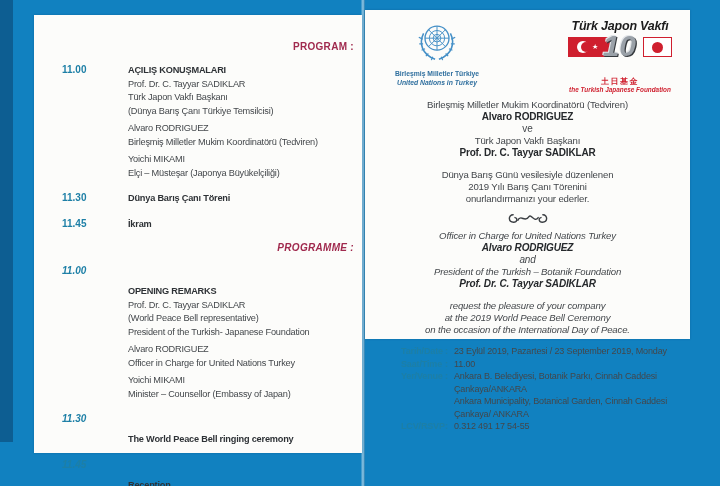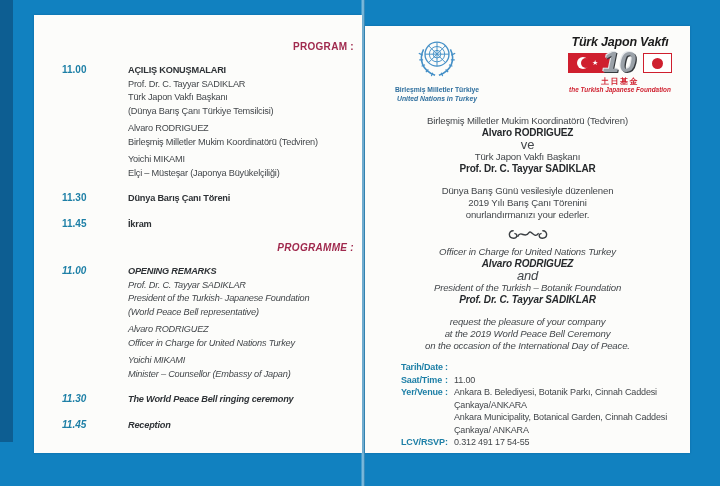--- a/index.html
+++ b/index.html
@@ -7,59 +7,59 @@
     width:720px;height:486px;position:relative;overflow:hidden;
     background:#1181c0;
     font-family:"Liberation Sans","DejaVu Sans",sans-serif;
     -webkit-font-smoothing:antialiased;
   }
   .dark-strip{position:absolute;left:0;top:0;width:13px;height:442px;background:#0d5e92;}
   .crease{position:absolute;left:361px;top:0;width:4px;height:486px;
     background:linear-gradient(to right,rgba(255,255,255,.10),rgba(255,255,255,.55),rgba(60,70,80,.18));}
   .panel{position:absolute;background:#fcfcfa;box-shadow:0 0 2px rgba(0,40,70,.25);}
   .panel.left{left:34px;top:15px;width:328px;height:438px;}
-  .panel.right{left:365px;top:26px;width:325px;height:427px;}
+  .panel.right{left:365px;top:10px;width:325px;height:329px;}
 
   
   .lp{padding:26px 8px 0 28px;color:#43474b;}
   .prog-head{font-size:10px;font-weight:bold;color:#a02a4e;letter-spacing:.3px;text-align:right;}
   .prog-head.en{font-style:italic;margin-top:11px;}
   .prow{display:flex;margin-top:12px;}
   .ptime{width:66px;flex:none;font-size:10px;font-weight:bold;color:#1d7fa6;}
   .ptime.en{font-style:italic;}
   .plines{font-size:9.2px;line-height:13.5px;letter-spacing:-.2px;white-space:nowrap;}
   .plines .b{font-weight:bold;color:#2e3236;}
   .plines .grp{margin-top:4px;}
-  .plines.en{font-style:italic;}
+  .plines.en{margin-top:20px;}
 
   
   .rp{text-align:center;color:#43474b;}
   .logos{display:flex;justify-content:space-between;align-items:flex-start;
     padding:9px 12px 0 24px;height:76px;}
   .un-block{width:96px;text-align:center;}
   .un-cap{font-size:6.8px;font-weight:bold;color:#2f6f9e;line-height:8px;margin-top:1px;}
   .un-cap.it{font-style:italic;}
   .tjv-block{width:116px;text-align:center;position:relative;}
   .tjv-title{font-size:12.5px;font-weight:bold;font-style:italic;color:#1c1c1c;letter-spacing:-.2px;}
   .tjv-bar{position:relative;width:104px;height:25px;margin:2px auto 0;}
   .flag-tr{position:absolute;left:0;top:2px;width:46px;height:20px;background:#cf1f2e;}
   .crescent{position:absolute;left:9px;top:4px;width:12px;height:12px;border-radius:50%;background:#fff;}
   .crescent::after{content:"";position:absolute;left:3.5px;top:.8px;width:10px;height:10px;border-radius:50%;background:#cf1f2e;}
   .flag-star{position:absolute;left:24px;top:6px;color:#fff;font-size:7px;line-height:8px;}
   .flag-jp{position:absolute;right:0;top:2px;width:29px;height:20px;background:#fff;border:1px solid #cf1f2e;box-sizing:border-box;}
   .jp-sun{position:absolute;left:8px;top:4px;width:11px;height:11px;border-radius:50%;background:#cf1f2e;}
   .tjv-ten{position:absolute;left:50%;top:-6px;transform:translateX(-52%);z-index:2;
     font-size:30px;font-weight:bold;font-style:italic;color:#9aa1a8;
     text-shadow:1.2px 1.2px 0 #35393d,-1px -1px 0 #e3e6e9;}
-  .tjv-kanji{font-size:8px;font-weight:bold;color:#cf1f2e;letter-spacing:1.5px;margin-top:1px;line-height:9px;}
+  .tjv-kanji{font-size:8px;font-weight:bold;color:#cf1f2e;letter-spacing:1.5px;margin-top:17px;line-height:9px;}
   .tjv-sub{font-size:6.4px;font-weight:bold;font-style:italic;color:#cf1f2e;line-height:8px;}
 
   .cline{font-size:9.6px;line-height:12px;letter-spacing:-.15px;}
   .cline.b{font-weight:bold;color:#26292c;font-size:10px;}
-  .cline.small{font-size:13px;}
+  .cline.small{font-size:10px;}
   .cline.it{font-style:italic;}
   .tr-intro{margin-top:4px;}
   .invite-tr{margin-top:10px;}
   .flourish-wrap{margin-top:6px;height:13px;}
   .en-intro{margin-top:6px;}
   .invite-en{margin-top:10px;}
 
   .details{margin:9px 0 0 36px;text-align:left;}
   .drow{display:flex;font-size:9px;line-height:12.5px;letter-spacing:-.15px;white-space:nowrap;}
   .dlabel{width:44px;flex:none;font-weight:bold;color:#1d7fa6;}
@@ -101,22 +101,22 @@
       <div class="plines"><span class="b">İkram</span></div>
     </div>
 
     <div class="prog-head en">PROGRAMME :</div>
 
     <div class="prow">
       <div class="ptime en">11.00</div>
       <div class="plines en">
         <div class="b">OPENING REMARKS</div>
         <div>Prof. Dr. C. Tayyar SADIKLAR</div>
+        <div>(World Peace Bell representative)</div>
         <div>President of the Turkish- Japanese Foundation</div>
-        <div>(World Peace Bell representative)</div>
         <div class="grp">Alvaro RODRIGUEZ</div>
         <div>Officer in Charge for United Nations Turkey</div>
         <div class="grp">Yoichi MIKAMI</div>
         <div>Minister – Counsellor (Embassy of Japan)</div>
       </div>
     </div>
 
     <div class="prow">
       <div class="ptime en">11.30</div>
       <div class="plines en"><span class="b">The World Peace Bell ringing ceremony</span></div>
@@ -202,20 +202,21 @@
     <div class="invite-en">
       <div class="cline it">request the pleasure of your company</div>
       <div class="cline it">at the 2019 World Peace Bell Ceremony</div>
       <div class="cline it">on the occasion of the International Day of Peace.</div>
     </div>
 
     <div class="details">
       <div class="drow">
         <span class="dlabel">Tarih/Date</span>
         <span class="dcolon">:</span>
+        <span class="dval">23 Eylül 2019, Pazartesi / 23 September 2019, Monday</span>
       </div>
       <div class="drow">
         <span class="dlabel">Saat/Time</span>
         <span class="dcolon">:</span>
         <span class="dval">11.00</span>
       </div>
       <div class="drow">
         <span class="dlabel">Yer/Venue</span>
         <span class="dcolon">:</span>
         <span class="dval">Ankara B. Belediyesi, Botanik Parkı, Cinnah Caddesi</span>

